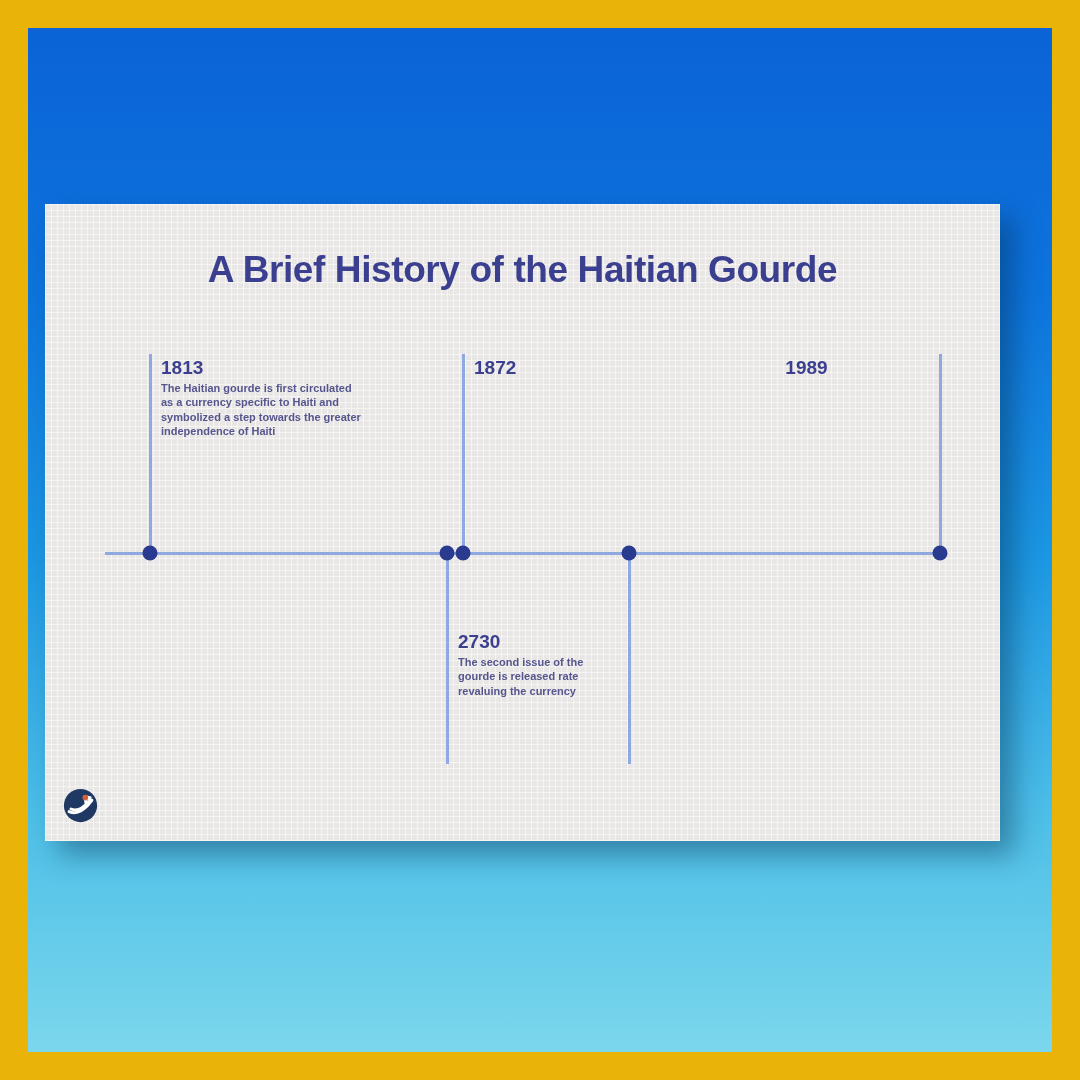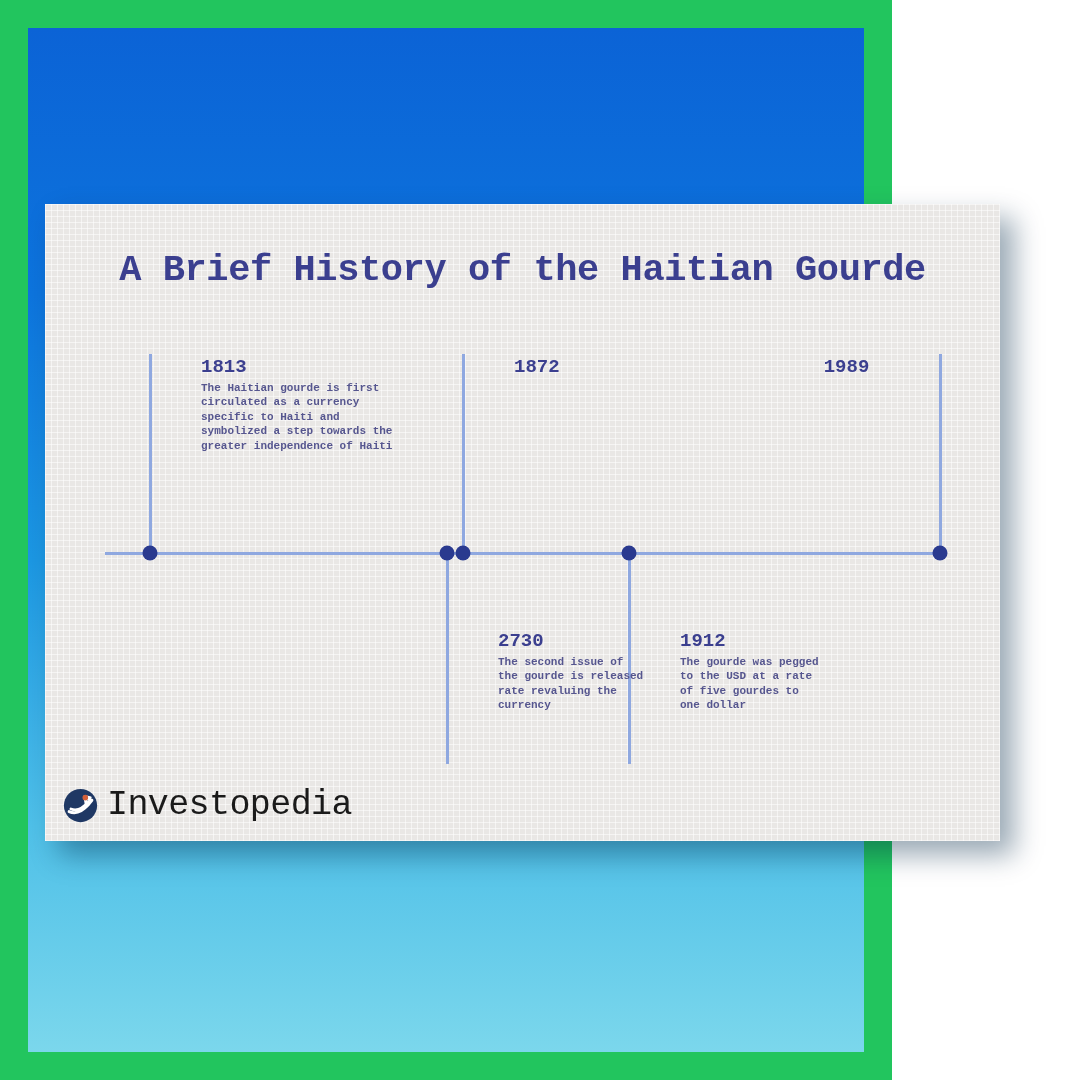--- a/index.html
+++ b/index.html
@@ -9,25 +9,24 @@
   body {
     width: 1080px;
     height: 1080px;
     overflow: hidden;
     font-family: "Liberation Sans", sans-serif;
   }
 
   
   #poster {
     position: relative;
-    width: 892px;
+    width: 1080px;
     height: 1080px;
-    background: #22c55e;
+    background: #eab308;
     box-sizing: border-box;
-    font-family: Liberation Mono, monospace;
   }
   #backdrop {
     position: absolute;
     left: 28px;
     top: 28px;
     right: 28px;
     bottom: 28px;
     background: linear-gradient(180deg,
                 #0b63d6 0%,
                 #0d74dd 26%,
@@ -84,21 +83,20 @@
   .vline {
     position: absolute;
     width: 3px;
     background: #8fa8e0;
   }
 
   
   .entry {
     position: absolute;
     color: #4a4a8c;
-    padding-left: 40px;
   }
   .entry .year {
     font-size: 19px;
     font-weight: bold;
     color: #3b3f8f;
     line-height: 1.25;
     margin-bottom: 1px;
   }
   .entry .body {
     font-size: 11px;
@@ -165,29 +163,24 @@
 
     <div class="entry right-align" style="left:640px; top:152px; width:243px;">
       <div class="year">1989</div>
     </div>
 
     <div class="entry" style="left:413px; top:426px; width:150px;">
       <div class="year">2730</div>
       <div class="body">The second issue of the gourde is released rate revaluing the currency</div>
     </div>
 
-    <div class="entry" style="left:595px; top:426px; width:140px;">
-      <div class="year">1912</div>
-      <div class="body">The gourde was pegged to the USD at a rate of five gourdes to one dollar</div>
-    </div>
 
     <div id="logo">
       <svg id="logo-mark" viewBox="0 0 40 40">
         <circle cx="20" cy="20" r="19" fill="#1f3864"></circle>
         <path d="M7 27 C14 30 22 27 29 19 L33 14 L29 13 L31 11 L25 10 L27 21 L30 18" fill="none" stroke="#ffffff" stroke-width="3.4" stroke-linecap="round" stroke-linejoin="round"></path>
         <circle cx="25.5" cy="11" r="3.2" fill="#d4603a"></circle>
         <path d="M9 24 C16 27 23 23 29 16" fill="none" stroke="#ffffff" stroke-width="3.2" stroke-linecap="round"></path>
       </svg>
-      <span id="logo-text">Investopedia</span>
     </div>
 
   </div>
 </div>
 
 </body></html>

